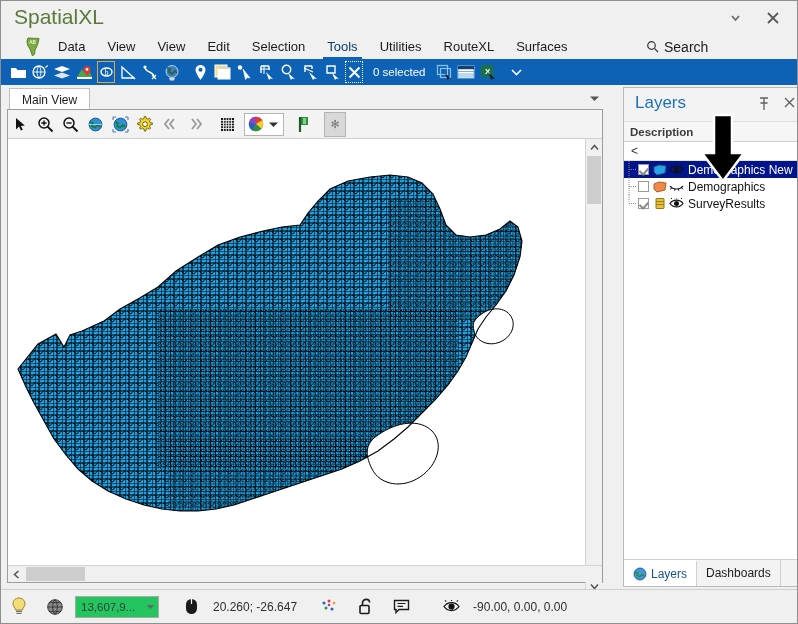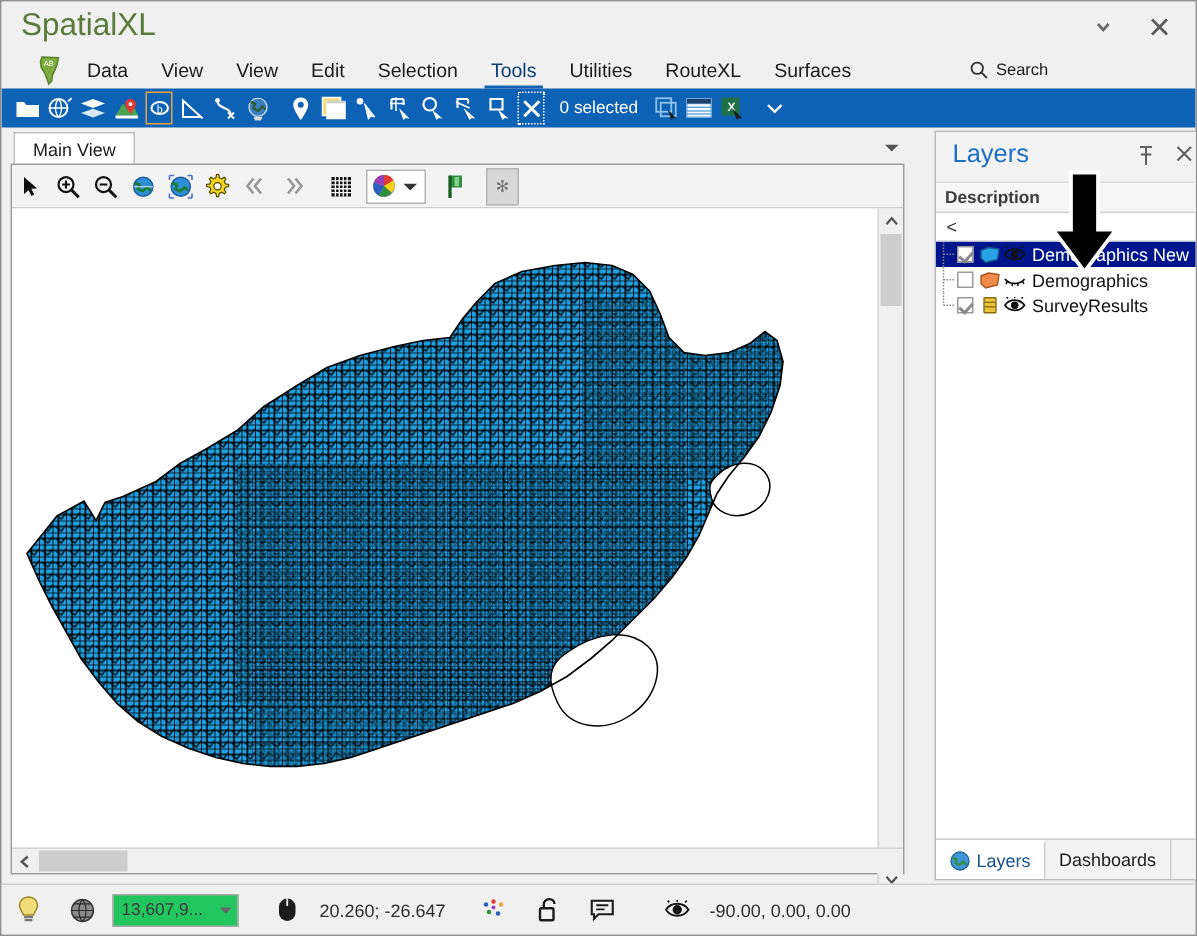--- a/index.html
+++ b/index.html
@@ -56,21 +56,21 @@
     color:#1b1b1b;font-size:13px;white-space:nowrap;
     position:relative;
   }
   .menu-item.active{color:#0b3d70;}
   .menu-item.active:after{
     content:"";position:absolute;left:7px;right:7px;bottom:0;height:2px;
     background:#0d62b5;
   }
   .menu-search{
     position:absolute;left:645px;top:0;height:25px;
-    display:flex;align-items:center;gap:5px;color:#1b1b1b;font-size:11px;
+    display:flex;align-items:center;gap:5px;color:#1b1b1b;font-size:14px;
   }
 
   
   .ribbon{
     position:absolute;left:0;top:58px;width:796px;height:26px;
     background:#0d62b5;
     display:flex;align-items:center;
   }
   .rb-ico{
     width:22px;height:26px;display:flex;align-items:center;justify-content:center;

